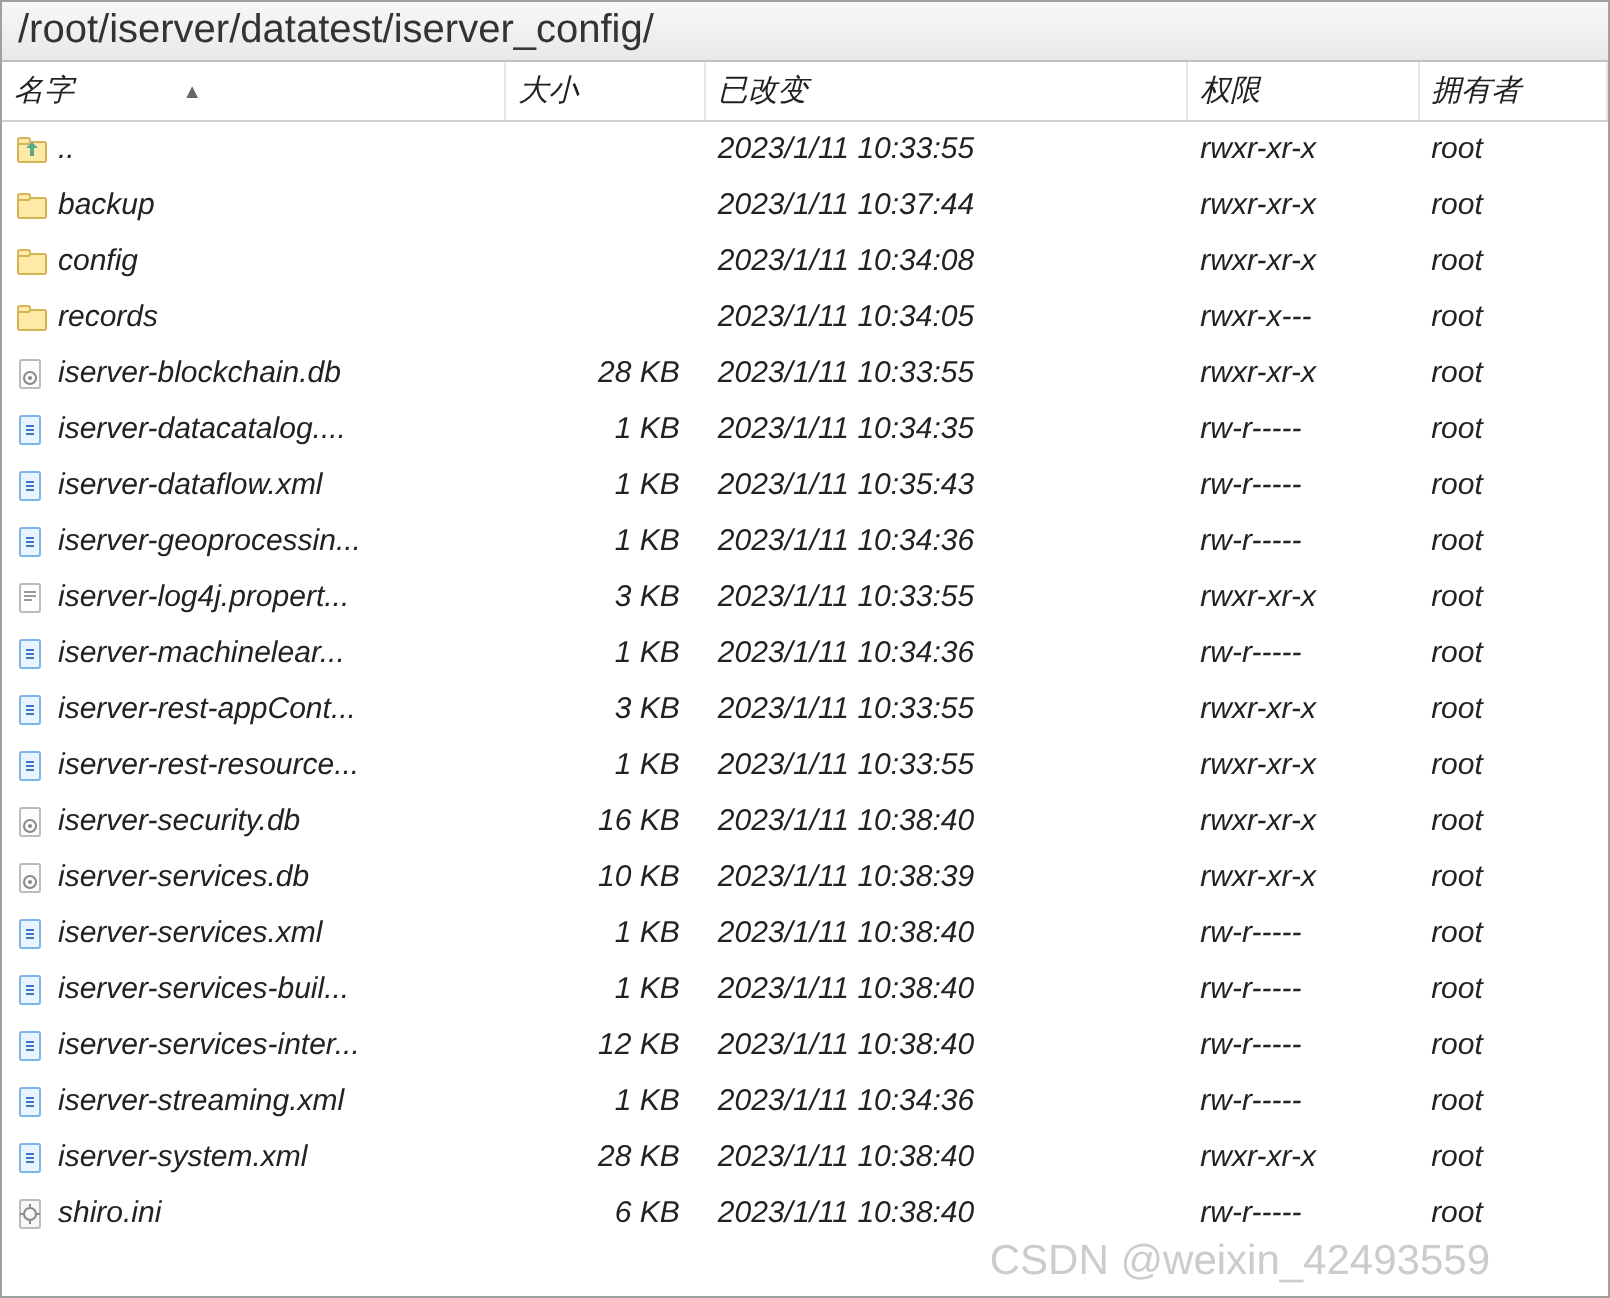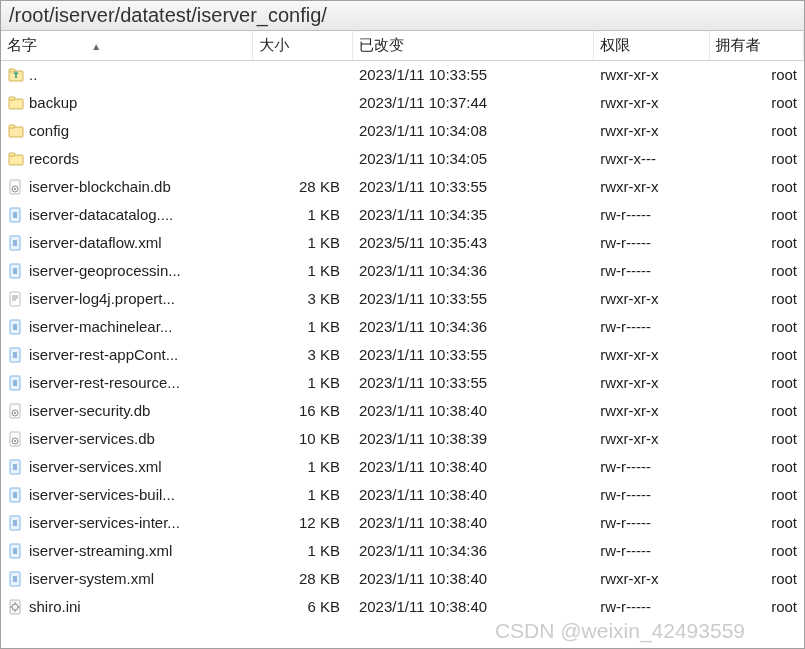--- a/index.html
+++ b/index.html
@@ -20,38 +20,39 @@
       font-size: 20px;
       color: #333;
       height: 30px;
       display: flex;
       align-items: center;
     }
     .file-table {
       width: 100%;
       border-collapse: collapse;
       table-layout: fixed;
+      font-style: italic;
     }
     .file-table thead th {
       text-align: left;
       font-weight: normal;
       background: #ffffff;
       border-bottom: 1px solid #d0d0d0;
       border-right: 1px solid #e8e8e8;
       padding: 5px 6px;
       font-size: 15px;
       color: #222;
       position: relative;
       cursor: pointer;
     }
     .col-name { width: 240px; }
     .col-size { width: 95px; text-align: right; padding-right: 12px !important; }
     .col-changed { width: 230px; }
     .col-perm { width: 110px; }
-    .col-owner { width: 90px; text-align: right; }
+    .col-owner { width: 90px; }
     .sort-indicator {
       display: inline-block;
       margin-left: 50px;
       font-size: 10px;
       color: #666;
       vertical-align: middle;
     }
     .file-table tbody tr {
       height: 28px;
     }
@@ -231,21 +232,21 @@
             <span class="icon">
               <svg width="16" height="16" viewBox="0 0 16 16">
                 <rect x="2" y="1" width="10" height="14" rx="1" fill="#eaf4ff" stroke="#7fb4e8"></rect>
                 <path d="M5 6 L9 6 M5 8 L9 8 M5 10 L9 10" stroke="#3a78c2" stroke-width="1"></path>
               </svg>
             </span>
             <span>iserver-dataflow.xml</span>
           </div>
         </td>
         <td class="col-size">1 KB</td>
-        <td class="col-changed">2023/5/11 10:35:43</td>
+        <td class="col-changed">2023/1/11 10:35:43</td>
         <td class="col-perm">rw-r-----</td>
         <td class="col-owner">root</td>
       </tr>
       <tr>
         <td class="col-name">
           <div class="name-cell">
             <span class="icon">
               <svg width="16" height="16" viewBox="0 0 16 16">
                 <rect x="2" y="1" width="10" height="14" rx="1" fill="#eaf4ff" stroke="#7fb4e8"></rect>
                 <path d="M5 6 L9 6 M5 8 L9 8 M5 10 L9 10" stroke="#3a78c2" stroke-width="1"></path>

